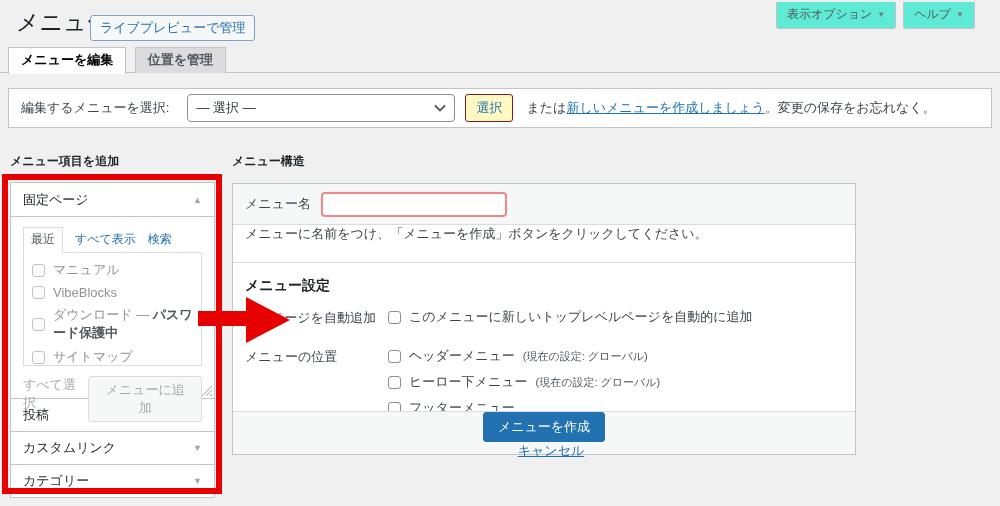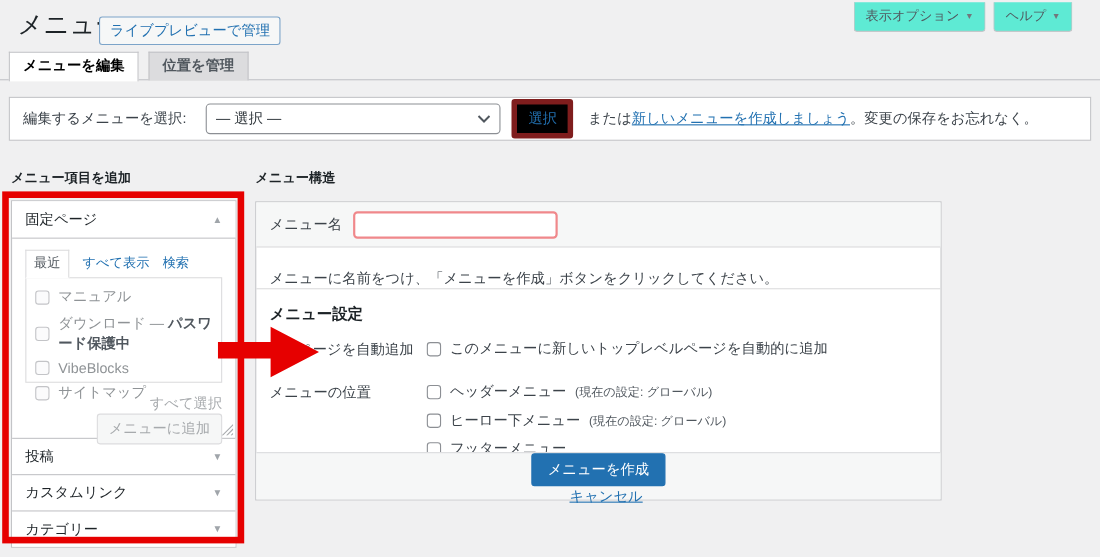--- a/index.html
+++ b/index.html
@@ -55,21 +55,21 @@
   }
   .select-bar .lbl { margin-right:18px; }
   .fake-select {
     width:268px; height:28px; background:#fff;
     border:1px solid #8c8f94; border-radius:4px;
     display:flex; align-items:center; justify-content:space-between;
     padding:0 8px; font-size:13px; color:#2c3338; cursor:pointer;
   }
   .btn-secondary {
     margin-left:10px; padding:4px 10px;
-    background:#000000; border:5px solid #7f1d1d; border-radius:3px;
+    background:#fef9c3; border:1px solid #7f1d1d; border-radius:3px;
     color:#2271b1; font-size:13px; cursor:pointer;
   }
   .or-text { margin-left:13px; }
   a.blue-link { color:#2271b1; text-decoration:underline; cursor:pointer; }
 
   
   .col-heading { position:absolute; font-size:12px; font-weight:700; color:#1d2327; }
   .heading-left  { left:10px;  top:153px; }
   .heading-right { left:232px; top:153px; }
 
@@ -86,29 +86,29 @@
   .acc-header:first-child { border-top:none; }
   .acc-header .tgl { font-size:9px; color:#a0a5aa; }
   .acc-body { position:relative; padding:10px 12px 6px; border-top:1px solid #c3c4c7; height:182px; }
   .sub-tabs { display:flex; align-items:flex-end; font-size:12px; margin-bottom:-1px; position:relative; z-index:1; }
   .sub-tab-active {
     border:1px solid #dcdcde; border-bottom:1px solid #fff;
     background:#fff; padding:3px 7px 4px; color:#50575e; cursor:pointer;
   }
   .sub-tab-link { color:#2271b1; margin-left:12px; padding-bottom:5px; cursor:pointer; }
   .checklist {
-    border:1px solid #dcdcde; background:#fff; padding:8px 0 8px 8px; height:96px;
+    border:1px solid #dcdcde; background:#fff; padding:8px 0 8px 8px; height:114px;
   }
   .check-item { display:flex; align-items:center; gap:8px; margin-bottom:6px; font-size:13px; color:#8f9396; }
   .checkbox {
     width:13px; height:13px; flex:none;
     border:1px solid #c3c4c7; border-radius:3px; background:#fbfbfc; cursor:pointer;
   }
   .check-item .bold { font-weight:700; color:#50575e; }
-  .acc-footer { display:flex; align-items:flex-end; justify-content:space-between; margin-top:10px;flex-direction:column; }
+  .acc-footer { display:flex; align-items:flex-start; justify-content:space-between; margin-top:10px; }
   .select-all { font-size:13px; color:#a7aaad; cursor:pointer; }
   .btn-disabled {
     padding:4px 10px; background:#f6f7f7; border:1px solid #dcdcde; border-radius:3px;
     color:#a7aaad; font-size:13px; cursor:default;
   }
   .resize-handle { position:absolute; right:2px; bottom:2px; width:12px; height:12px; cursor:nwse-resize; }
 
   
   .structure-panel {
     position:absolute; left:232px; top:183px; width:624px; height:272px;
@@ -118,21 +118,21 @@
     height:41px; background:#f6f7f7; border-bottom:1px solid #dcdcde;
     display:flex; align-items:center; padding:0 12px; font-size:13px; color:#3c434a;
   }
   .name-input {
     margin-left:10px; width:186px; height:25px;
     border:2px solid #f0888b; border-radius:4px; background:#fff;
     font-size:13px; padding:0 6px; outline:none;
   }
   .instruction-row {
     height:38px; border-bottom:1px solid #dcdcde;
-    display:flex; align-items:flex-end; padding:0 12px; font-size:13px; color:#3c434a;
+    display:flex; align-items:flex-start; padding:0 12px; font-size:13px; color:#3c434a;
   }
   .settings { padding:14px 12px 0; }
   .settings h3 { font-size:14px; font-weight:700; color:#1d2327; margin-bottom:13px; }
   .field-row { display:flex; margin-bottom:13px; font-size:13px; }
   .field-label { width:143px; flex:none; color:#3c434a; padding-top:1px; }
   .field-control { color:#3c434a; }
   .cb-row { display:flex; align-items:center; gap:8px; margin-bottom:8px; }
   .cb-row .checkbox { background:#fff; border-color:#8c8f94; }
   .cb-note { font-size:11px; color:#50575e; }
   .publish-bar {
@@ -203,25 +203,25 @@
       <span class="sub-tab-link">すべて表示</span>
       <span class="sub-tab-link">検索</span>
     </div>
     <div class="checklist">
       <div class="check-item">
         <span class="checkbox"></span>
         <span><span>マニュアル</span><span class="bold"></span></span>
       </div>
       <div class="check-item">
         <span class="checkbox"></span>
-        <span><span>ダウンロード — </span><span class="bold">パスワード保護中</span></span>
+        <span><span>VibeBlocks</span><span class="bold"></span></span>
       </div>
       <div class="check-item">
         <span class="checkbox"></span>
-        <span><span>VibeBlocks</span><span class="bold"></span></span>
+        <span><span>ダウンロード — </span><span class="bold">パスワード保護中</span></span>
       </div>
       <div class="check-item">
         <span class="checkbox"></span>
         <span><span>サイトマップ</span><span class="bold"></span></span>
       </div>
     </div>
     <div class="acc-footer">
       <span class="select-all">すべて選択</span>
       <button class="btn-disabled">メニューに追加</button>
     </div>

